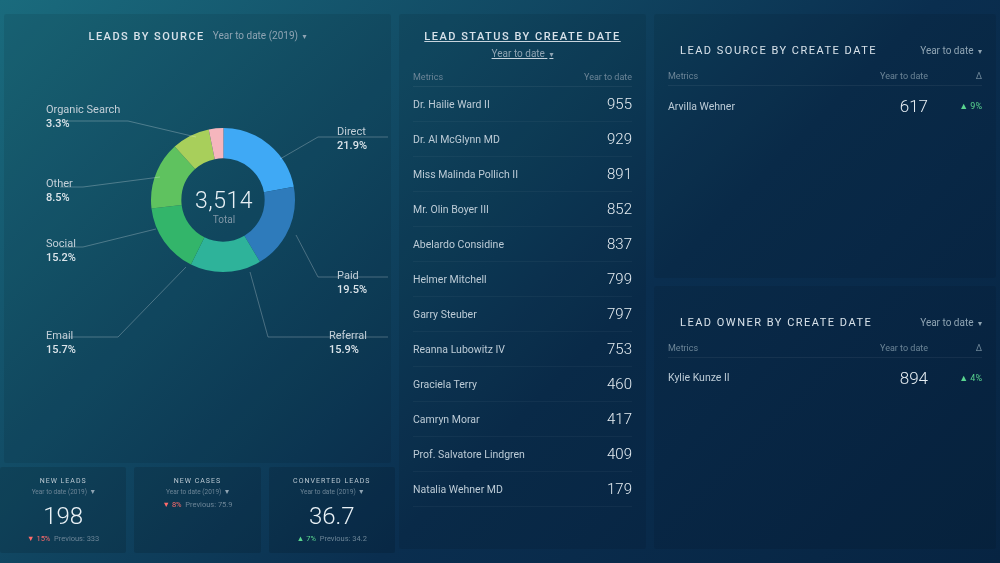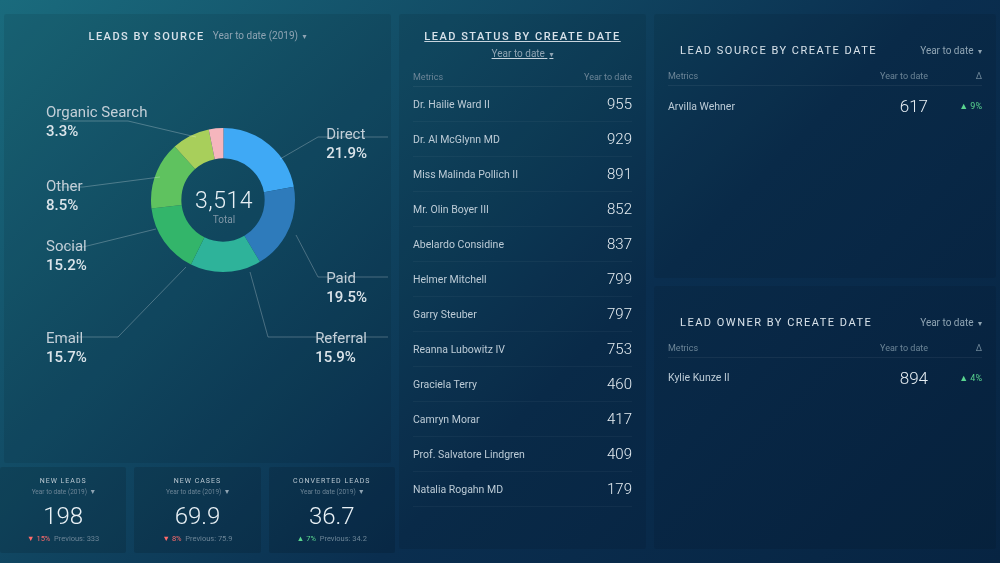--- a/index.html
+++ b/index.html
@@ -44,21 +44,21 @@
 
   
   .donut-card { flex: 1; position: relative; }
   .donut-wrap { position: relative; height: 320px; }
   .donut-svg { position: absolute; left: 130px; top: 78px; }
   .donut-center {
     position: absolute; left: 146px; top: 140px; width: 120px; text-align: center;
   }
   .donut-total { font-size: 23px; font-weight: 300; color: #e8f0f5; letter-spacing: 0.5px;}
   .donut-total-label { font-size: 10px; color: #7f96a6; }
-  .seg-label { position: absolute; color: #c8d4dd; font-size: 15px; line-height: 1.25; }
+  .seg-label { position: absolute; color: #c8d4dd; font-size: 11px; line-height: 1.25; }
   .seg-name { color: #c3cfd8; }
   .seg-pct { color: #dbe4ea; font-weight: 500; }
   .callout { stroke: rgba(255,255,255,0.25); stroke-width: 1; fill: none; }
 
   
   .kpi-row { display: flex; gap: 8px; }
   .kpi {
     flex: 1;
     background: rgba(0,0,0,0.12);
     padding: 10px 20px;
@@ -186,21 +186,20 @@
       <div class="kpi-period">Year to date (2019) <span class="chev">▾</span></div>
       <div class="kpi-value">198</div>
       <div class="kpi-foot">
         <span class="down"><span class="arrow">▼</span>15%</span>
         &nbsp;<span>Previous: 333</span>
       </div>
     </div>
     <div class="kpi">
       <div class="kpi-title">NEW CASES</div>
       <div class="kpi-period">Year to date (2019) <span class="chev">▾</span></div>
-      <div class="kpi-value">69.9</div>
       <div class="kpi-foot">
         <span class="down"><span class="arrow">▼</span>8%</span>
         &nbsp;<span>Previous: 75.9</span>
       </div>
     </div>
     <div class="kpi">
       <div class="kpi-title">CONVERTED LEADS</div>
       <div class="kpi-period">Year to date (2019) <span class="chev">▾</span></div>
       <div class="kpi-value">36.7</div>
       <div class="kpi-foot">
@@ -263,21 +262,21 @@
     </div>
     <div class="row">
       <span class="row-name">Camryn Morar</span>
       <span class="row-val">417</span>
     </div>
     <div class="row">
       <span class="row-name">Prof. Salvatore Lindgren</span>
       <span class="row-val">409</span>
     </div>
     <div class="row">
-      <span class="row-name">Natalia Rogahn MD</span>
+      <span class="row-name">Natalia Wehner MD</span>
       <span class="row-val">179</span>
     </div>
         </div>
     </div>
   </div>
 
   <div class="col">
     <div class="card r-card">
       <div class="right-title-row">
         <span class="right-title">LEAD SOURCE BY CREATE DATE</span>

